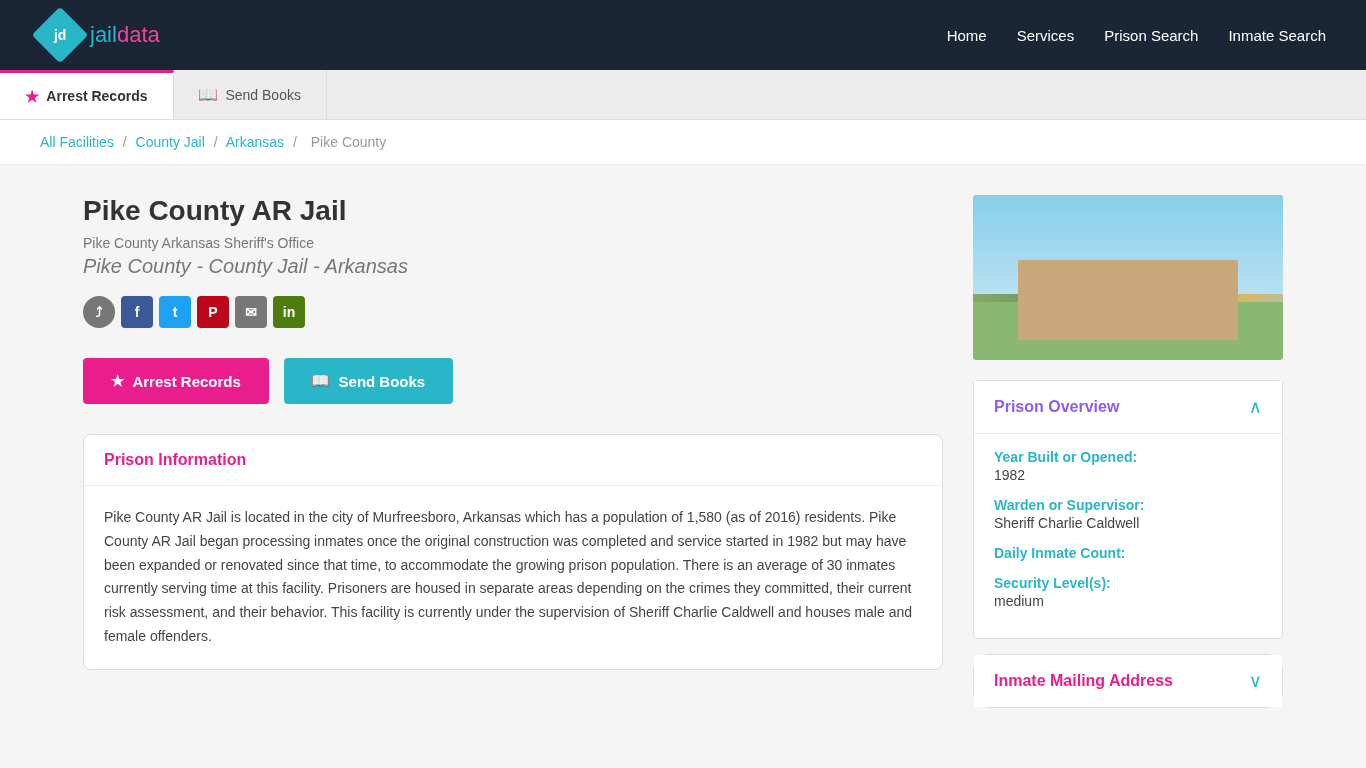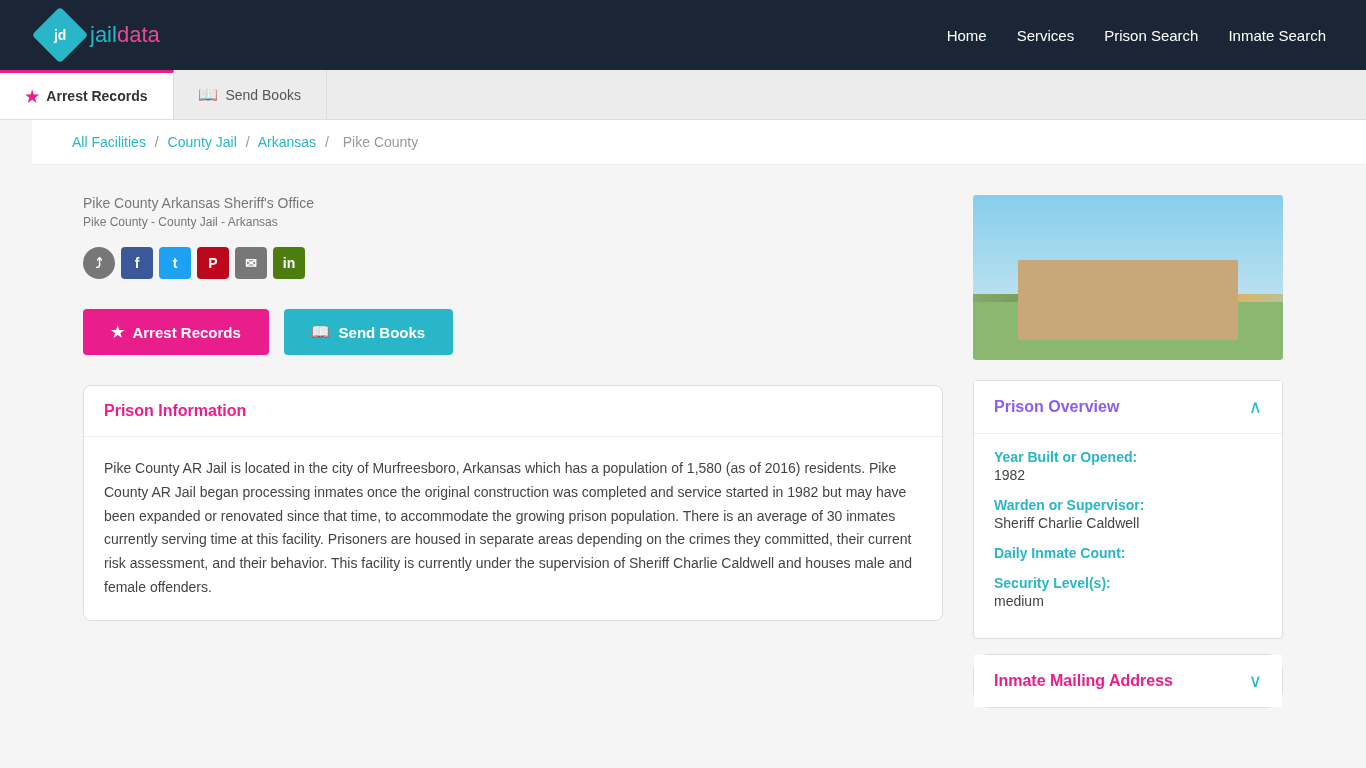--- a/index.html
+++ b/index.html
@@ -77,21 +77,20 @@
     }
     .tab-icon-star { color: #e91e8c; font-size: 16px; }
     .tab-icon-book { font-size: 16px; }
 
     
     .breadcrumb-bar {
       background: white;
       padding: 14px 40px;
       font-size: 14px;
       border-bottom: 1px solid #eee;
-      margin-left: 32px;
     }
     .breadcrumb-bar a { color: #29b6c8; text-decoration: none; }
     .breadcrumb-bar span { color: #999; margin: 0 5px; }
 
     
     .main-content {
       max-width: 1280px;
       margin: 0 auto;
       padding: 30px 40px;
       display: flex;
@@ -107,22 +106,23 @@
       color: #333;
       margin-bottom: 8px;
     }
     .jail-subtitle {
       color: #777;
       font-size: 14px;
       margin-bottom: 4px;
     }
     .jail-meta {
       color: #777;
-      font-size: 12px;
+      font-size: 20px;
       margin-bottom: 18px;
+      font-style: italic;
     }
 
     
     .social-share {
       display: flex;
       align-items: center;
       gap: 6px;
       margin-bottom: 30px;
     }
     .social-btn {
@@ -334,20 +334,21 @@
   <a href="#">County Jail</a>
   <span>/</span>
   <a href="#">Arkansas</a>
   <span>/</span>
   <span>Pike County</span>
 </div>
 
 <div class="main-content">
 
   <div class="left-col">
+    <h1 class="jail-title">Pike County AR Jail</h1>
     <p class="jail-subtitle">Pike County Arkansas Sheriff's Office</p>
     <p class="jail-meta">Pike County - County Jail - Arkansas</p>
 
     <div class="social-share">
       <a class="social-btn social-share-generic" href="#" title="Share">⤴</a>
       <a class="social-btn social-facebook" href="#">f</a>
       <a class="social-btn social-twitter" href="#">t</a>
       <a class="social-btn social-pinterest" href="#">P</a>
       <a class="social-btn social-email" href="#">✉</a>
       <a class="social-btn social-linkedin" href="#">in</a>

